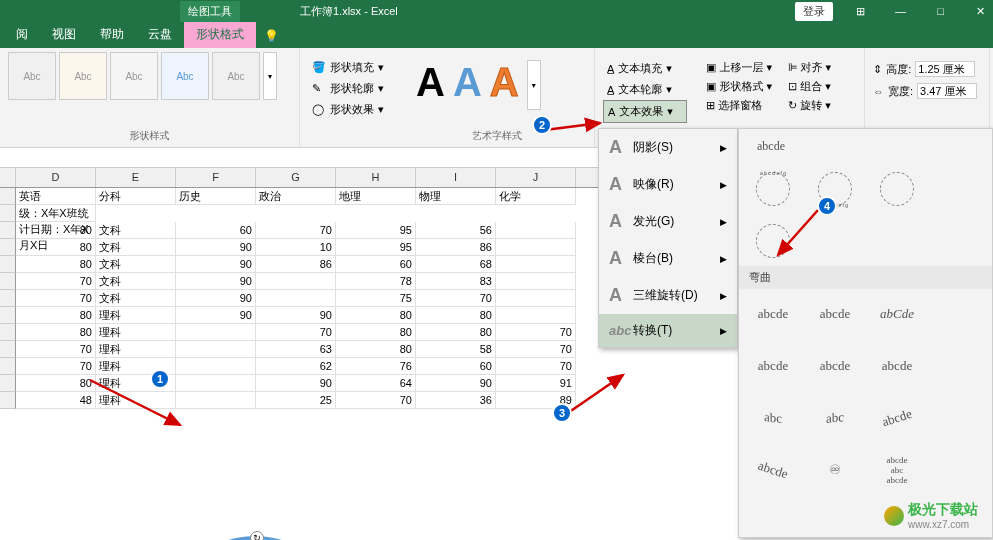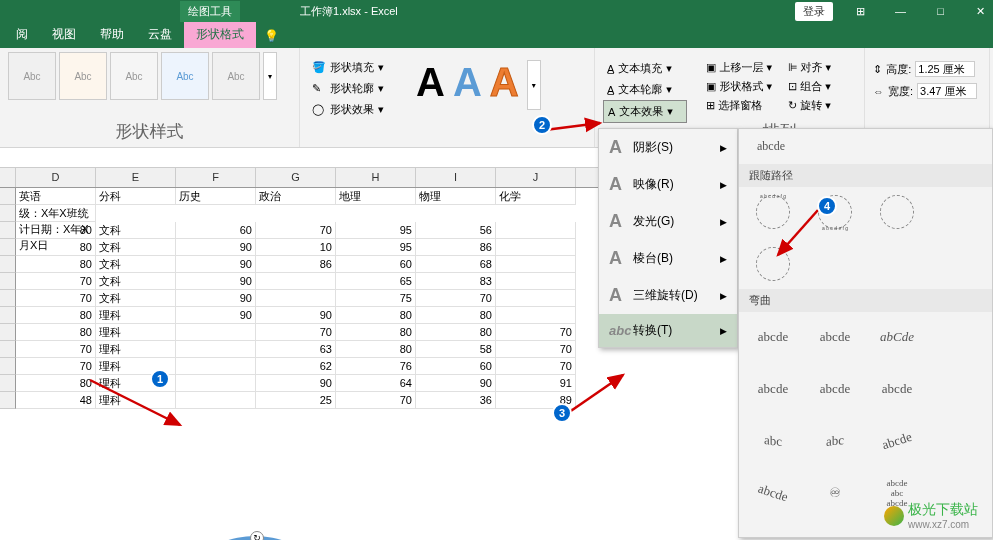--- a/index.html
+++ b/index.html
@@ -12,21 +12,21 @@
     .titlebar .login { background: #fff; color: #333; padding: 2px 8px; border-radius: 2px; }
     .titlebar .win-btn { width: 25px; text-align: center; cursor: pointer; }
     
     .tabbar { height: 26px; background: #217346; display: flex; align-items: flex-end; color: #fff; font-size: 12px; padding-left: 4px; }
     .tab { padding: 5px 12px; cursor: pointer; }
     .tab.active { background: #f9a8d4; color: #217346; }
     .tab.help-icon { padding: 5px 8px; }
     
     .ribbon { height: 100px; background: #f3f3f3; border-bottom: 1px solid #d4d4d4; display: flex; position: relative; }
     .ribbon-group { border-right: 1px solid #e0e0e0; padding: 4px 8px; display: flex; flex-direction: column; height: 100%; }
-    .group-label { text-align: center; font-size: 17px; color: #666; margin-top: auto; padding-top: 2px; }
+    .group-label { text-align: center; font-size: 10px; color: #666; margin-top: auto; padding-top: 2px; }
     
     .styles-row { display: flex; gap: 3px; }
     .style-box { width: 48px; height: 48px; border: 1px solid #ccc; display: flex; align-items: center; justify-content: center; background: #fff; color: #999; font-size: 10px; cursor: pointer; }
     .style-box.s1 { background: #f0f0f0; }
     .style-box.s2 { background: #fdf6ed; }
     .style-box.s3 { background: #f5f5f5; }
     .style-box.s4 { background: #edf4fd; color: #5b9bd5; }
     .style-box.s5 { background: #f0f0f0; }
     .style-more { width: 14px; height: 48px; border: 1px solid #ccc; background: #fff; display: flex; flex-direction: column; justify-content: center; align-items: center; font-size: 8px; cursor: pointer; }
     
@@ -138,20 +138,21 @@
     </div>
   </div>
 
   <div class="ribbon-group" style="width:195px">
     <div class="wordart-row">
       <span class="wa-A wa1">A</span>
       <span class="wa-A wa2">A</span>
       <span class="wa-A wa3">A</span>
       <div class="wa-more">▾</div>
     </div>
+    <span class="group-label">艺术字样式</span>
   </div>
 
   <div class="ribbon-group" style="width:100px;border-right:none">
     <div class="text-menu">
       <div class="text-item"><span>A̲</span><span>文本填充</span> ▾</div>
       <div class="text-item"><span>A̲</span><span>文本轮廓</span> ▾</div>
       <div class="text-item active"><span>A</span><span>文本效果</span> ▾</div>
     </div>
   </div>
 
@@ -248,21 +249,21 @@
     <div class="cell r">60</div>
     <div class="cell r">68</div>
     <div class="cell r"></div>
       </div>
       <div class="row">
         <div class="row-h"></div>
     <div class="cell r">70</div>
     <div class="cell">文科</div>
     <div class="cell r">90</div>
     <div class="cell r"></div>
-    <div class="cell r">65</div>
+    <div class="cell r">78</div>
     <div class="cell r">83</div>
     <div class="cell r"></div>
       </div>
       <div class="row">
         <div class="row-h"></div>
     <div class="cell r">70</div>
     <div class="cell">文科</div>
     <div class="cell r">90</div>
     <div class="cell r"></div>
     <div class="cell r">75</div>
@@ -367,21 +368,20 @@
     </div>
   <div class="dd-item active">
       <span class="dd-icon" style="font-style:italic;font-size:13px">abc</span>
       <span>转换(T)</span>
       <span class="dd-arrow">▶</span>
     </div>
 </div>
 
 <div class="transform-panel">
   <div class="tp-item">abcde</div>
-  <div class="tp-section">跟随路径</div>
   <div class="tp-grid">
     <div class="tp-cell">
         <div class="tp-circle">
           <span style="position:absolute;top:-3px;left:3px;font-size:5px">a b c d e f g</span>
         </div>
       </div>
     <div class="tp-cell">
         <div class="tp-circle">
           <span style="position:absolute;bottom:-3px;left:3px;font-size:5px">a b c d e f g</span>
         </div>
@@ -430,16 +430,16 @@
 <svg class="red-arrow" style="left:555px;top:365px" width="80" height="60">
   <line x1="10" y1="50" x2="68" y2="10" stroke="#d00000" stroke-width="2.5" marker-end="url(#ah1)"></line>
 </svg>
 <svg class="red-arrow" style="left:768px;top:205px" width="60" height="60">
   <line x1="50" y1="5" x2="10" y2="50" stroke="#d00000" stroke-width="2.5" marker-end="url(#ah1)"></line>
 </svg>
 
 <div class="watermark">
   <span class="wlogo"></span>
   <div>
-    <div style="font-weight:normal">极光下载站</div>
+    <div style="font-weight:bold">极光下载站</div>
     <div style="font-size:10px;color:#888">www.xz7.com</div>
   </div>
 </div>
 
 </body></html>

